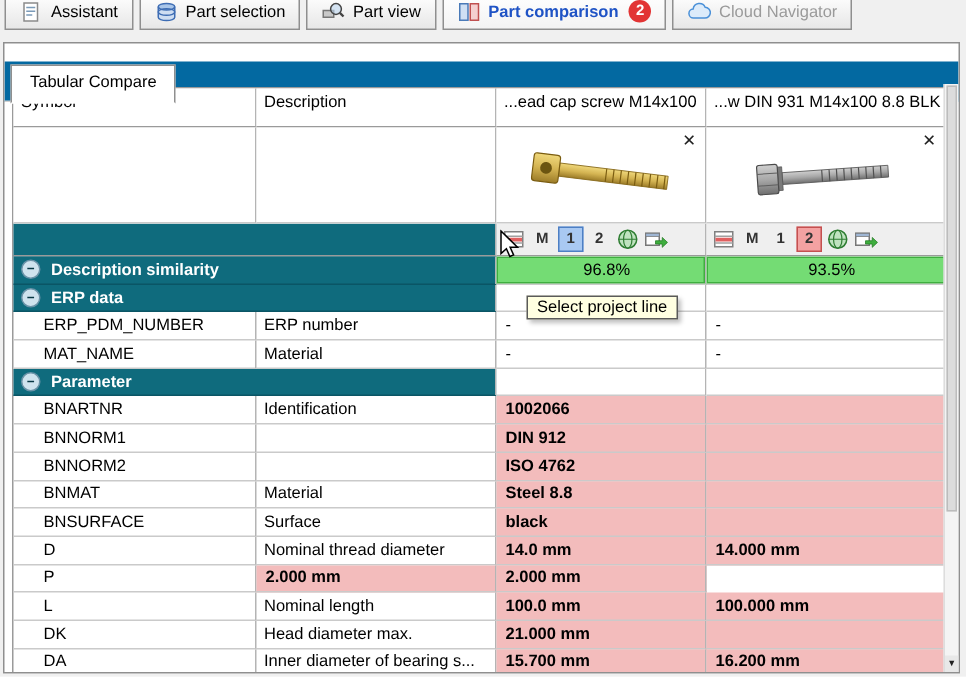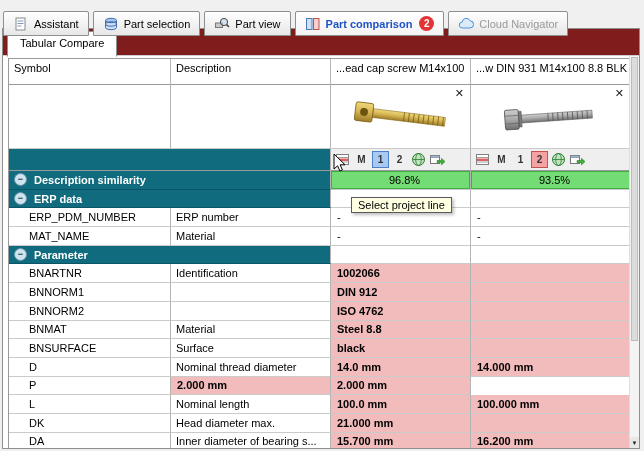--- a/index.html
+++ b/index.html
@@ -4,41 +4,41 @@
 <style>
   html,body { margin:0; padding:0; }
   body {
     width:644px; height:451px; overflow:hidden;
     font-family:"Liberation Sans", sans-serif; font-size:11px; color:#000;
     background:#f0f0f0; position:relative;
   }
   .screen { position:absolute; inset:0; background:#f0f0f0; overflow:hidden; }
 
   
-  .tabbar { position:absolute; left:3px; top:19px; height:17px; display:flex; gap:4px; align-items:flex-end; z-index:6; }
+  .tabbar { position:absolute; left:3px; top:3px; height:17px; display:flex; gap:4px; align-items:flex-end; z-index:6; }
   .tab {
     height:25px; box-sizing:border-box; display:flex; align-items:center; gap:5px;
     padding:0 9px; border:1px solid #8f8f8f; border-radius:2px 2px 0 0;
     background:linear-gradient(#ffffff,#e7e7e7); white-space:nowrap;
   }
   .tab.active { background:linear-gradient(#ffffff,#f3f3f3); }
   .tab.active .tab-label { color:#1f53c5; font-weight:bold; }
   .tab.disabled .tab-label { color:#9a9a9a; }
   .badge {
     width:15px; height:15px; border-radius:50%; background:#e23434; color:#fff;
     font-size:10px; font-weight:bold; display:flex; align-items:center; justify-content:center; margin-left:2px;
   }
   .tab svg { display:block; }
 
   
   .panel {
     position:absolute; left:2px; top:28px; width:638px; height:421px;
     background:#fff; border:1px solid #8f8f8f; box-sizing:border-box; overflow:hidden;
   }
-  .substrip { position:absolute; left:0; top:0; width:100%; height:26px; background:#7f1d1d; border-bottom:1px solid #cfcfcf;text-align:center; }
+  .substrip { position:absolute; left:0; top:12px; width:100%; height:26px; background:#0369a1; border-bottom:1px solid #cfcfcf;text-align:center; }
   .subtab {
     position:absolute; left:4px; top:2px; height:24px; line-height:23px; padding:0 12px;
     background:#fff; border:1px solid #8f8f8f; border-bottom:1px solid #fff; z-index:2;
   }
 
   
   .table {
     position:absolute; left:5px; top:29px; width:622px;
     border-left:1px solid #9a9a9a; border-top:1px solid #9a9a9a; background:#fff;
   }

